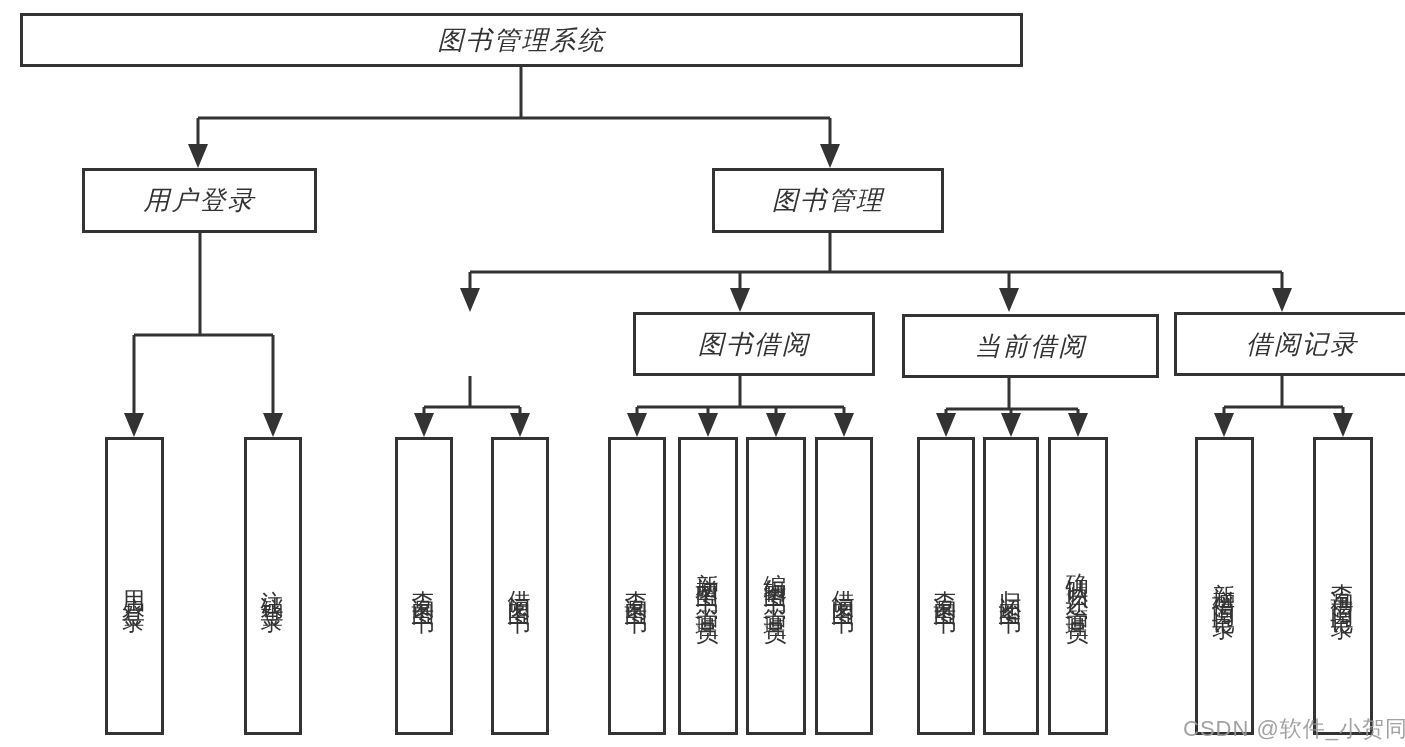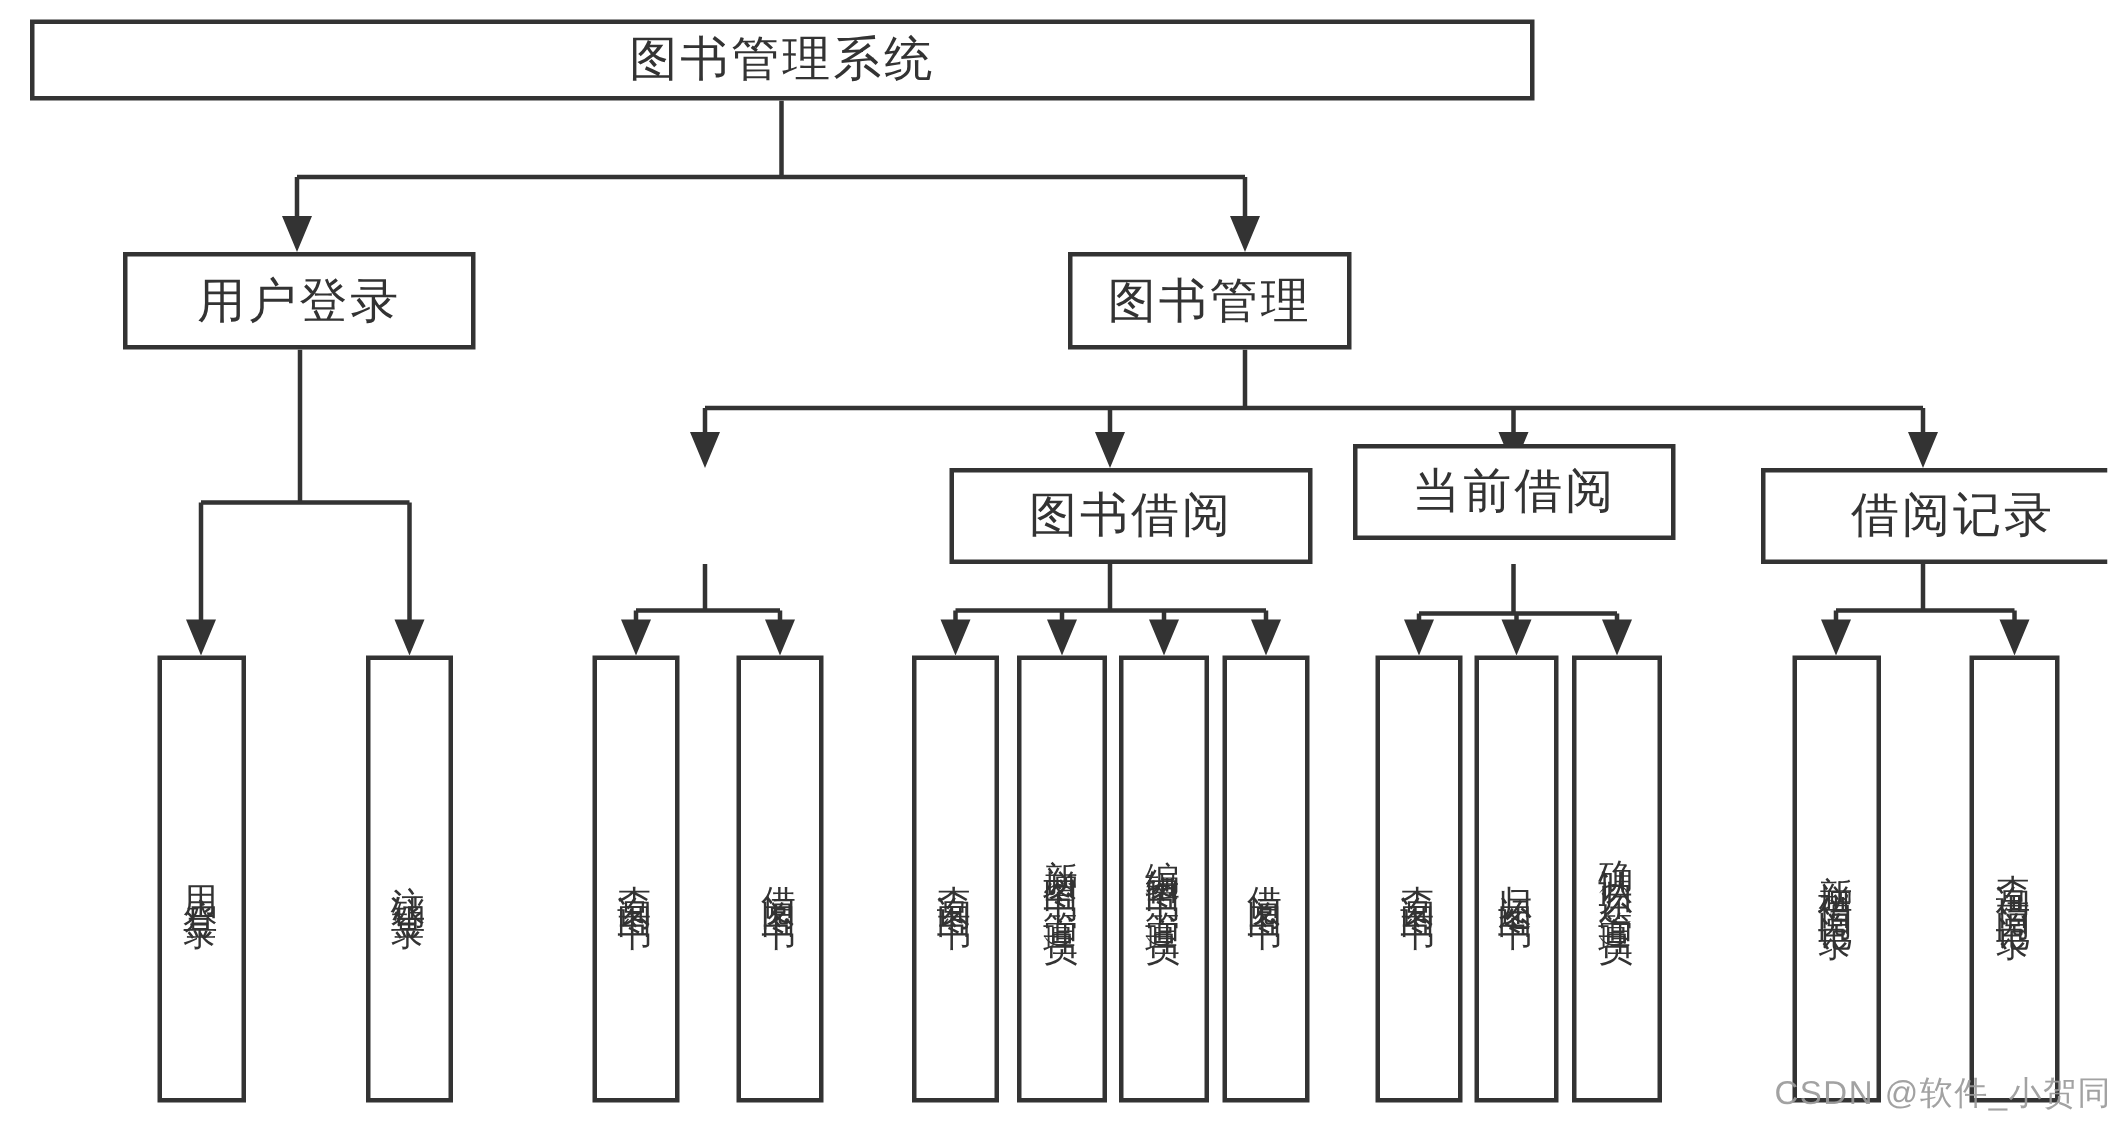--- a/index.html
+++ b/index.html
@@ -33,23 +33,24 @@
   .hbox {
     position: absolute;
     box-sizing: border-box;
     background: #ffffff;
     border: 3px solid #333333;
     display: flex;
     align-items: center;
     justify-content: center;
     z-index: 2;
     color: #333333;
-    font-size: 32px;
+    font-size: 26px;
     letter-spacing: 2px;
     white-space: nowrap;
+    font-style: italic;
   }
   .leaf {
     position: absolute;
     box-sizing: border-box;
     background: #ffffff;
     border: 3px solid #333333;
     top: 437px;
     height: 298px;
     z-index: 2;
   }
@@ -138,28 +139,28 @@
       M1333 413 L1353 413 L1343 437 Z"></path>
   </svg>
 
   <div class="hbox" style="left:20px; top:13px; width:1003px; height:54px;">
     <span>图书管理系统</span>
   </div>
 
   <div class="hbox" style="left:82px; top:168px; width:235px; height:65px;">
     <span>用户登录</span>
   </div>
-  <div class="hbox" style="left:712px; top:168px; width:189px; height:65px;">
+  <div class="hbox" style="left:712px; top:168px; width:232px; height:65px;">
     <span>图书管理</span>
   </div>
 
   <div class="hbox" style="left:633px; top:312px; width:242px; height:64px;">
     <span>图书借阅</span>
   </div>
-  <div class="hbox" style="left:902px; top:296px; width:215px; height:64px;">
+  <div class="hbox" style="left:902px; top:314px; width:257px; height:64px;">
     <span>当前借阅</span>
   </div>
   <div class="hbox" style="left:1174px; top:312px; width:256px; height:64px;">
     <span>借阅记录</span>
   </div>
 
   <div class="leaf" style="left:105px; width:59px;">
     <span class="vlabel">用户登录</span>
   </div>
   <div class="leaf" style="left:244px; width:58px;">

